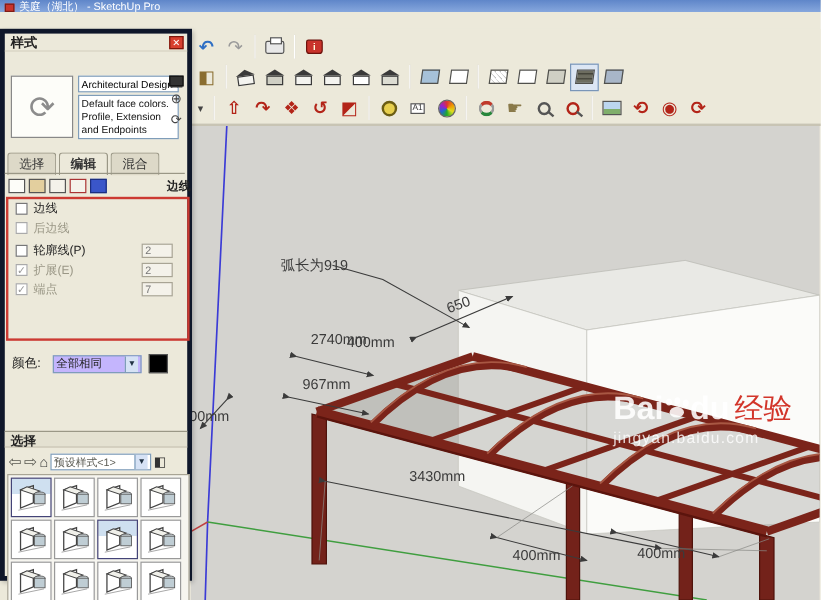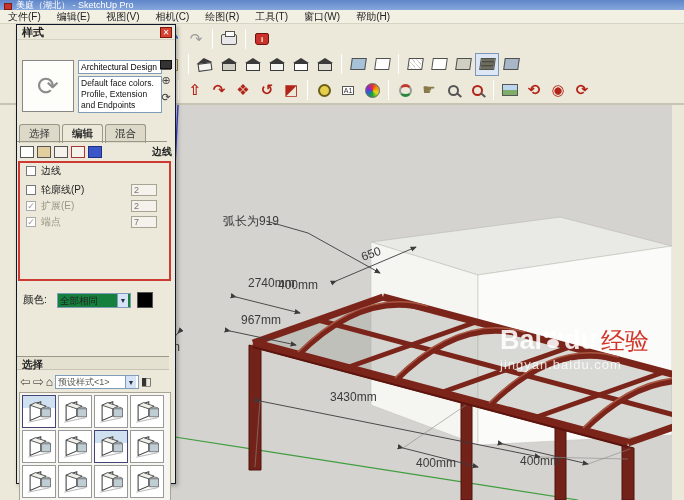--- a/index.html
+++ b/index.html
@@ -63,22 +63,22 @@
   .orbit { width:13px; height:13px; border-radius:50%; border-top:3px solid #c0392b;
     border-bottom:3px solid #27863c; border-left:2px solid #999; border-right:2px solid #999; }
   .imgicon { width:16px; height:12px; border:1px solid #555;
     background:linear-gradient(#bcd6ef 55%,#7fae6b 55%); }
   .dimicon { font-size:7px; border:1px solid #555; padding:0 1px; color:#333;
     background:#fff; }
   .tape { width:13px; height:13px; border-radius:50%; background:#e7cf4e;
     border:2px solid #6b5d14; }
 
   
-  .panel { position:absolute; left:16px; top:24px; width:160px; height:460px;
-    background:#ece9da; border:1px solid #0f172a; box-shadow:2px 2px 4px rgba(0,0,0,.25); }
+  .panel { position:absolute; left:0; top:24px; width:160px; height:460px;
+    background:#ece9da; border:4px solid #0f172a; box-shadow:2px 2px 4px rgba(0,0,0,.25); }
   .phead { height:15px; display:flex; align-items:center; justify-content:space-between;
     padding:0 3px 0 5px; font-size:11px; font-weight:bold; color:#222;
     border-bottom:1px solid #d6d2c2; }
   .pclose { width:12px; height:11px; background:#d8402f; border:1px solid #7c170c;
     color:#fff; font-size:8px; line-height:9px; text-align:center; }
   .pbody { position:relative; padding:3px 4px; }
   .pthumb { position:absolute; left:5px; top:20px; width:52px; height:52px;
     background:#fdfdf9; border:1px solid #888; display:flex; align-items:center;
     justify-content:center; font-size:26px; color:#8c8c8c; }
   .pname { position:absolute; left:61px; top:20px; width:84px; height:14px;
@@ -110,21 +110,21 @@
     font-size:10px; color:#222; }
   .cbrow.dis { color:#9a9786; }
   .cb { width:10px; height:10px; background:#fff; border:1px solid #777;
     margin-right:5px; font-size:9px; line-height:9px; text-align:center; color:#444; }
   .dis .cb { border-color:#aaa; color:#999; }
   .vbox { margin-left:auto; margin-right:12px; width:26px; height:12px;
     background:#f4f2ea; border:1px solid #a8a494; font-size:9px; line-height:11px;
     padding-left:2px; color:#777; }
   .colorrow { position:absolute; left:6px; top:252px; width:148px; display:flex;
     align-items:center; font-size:10.5px; color:#222; }
-  .cselect { margin-left:10px; width:74px; height:15px; background:#15803d;
+  .cselect { margin-left:10px; width:74px; height:15px; background:#c4b5fd;
     border:1px solid #7f9db9; font-size:9.5px; line-height:13px; padding:0 2px;
     display:flex; justify-content:space-between; }
   .dd { width:11px; background:#d6e2f5; border-left:1px solid #7f9db9; text-align:center;
     font-size:7px; line-height:13px; color:#234; }
   .swatch { margin-left:6px; width:16px; height:16px; border:1px solid #555; }
   .selhead { position:absolute; left:0px; top:316px; width:152px; height:14px;
     border-top:1px solid #9a9786; border-bottom:1px solid #c8c4b4; font-size:10.5px;
     font-weight:bold; padding:1px 0 0 5px; color:#222; background:#e4e1d1; }
   .navrow { position:absolute; left:3px; top:333px; width:152px; height:17px;
     display:flex; align-items:center; gap:2px; font-size:13px; color:#5a5a52; }
@@ -132,21 +132,21 @@
     font-size:9px; line-height:12px; padding:0 2px; display:flex;
     justify-content:space-between; }
   .thumbwell { position:absolute; left:2px; top:352px; width:152px; height:122px;
     background:#f6f5ef; border:1px solid #a8a494; overflow:hidden; padding:2px; }
   .tgrid { display:flex; flex-wrap:wrap; gap:2px; }
   .sthumb { width:34px; height:33px; background:#fff; border:1px solid #999; }
   .sthumb.sel { background:linear-gradient(#cfe0f0 40%,#fff 40%); border-color:#447; }
   .sthumb svg { width:100%; height:100%; }
 
   
-  .viewport { position:absolute; left:148px; top:105px; width:524px; height:395px;
+  .viewport { position:absolute; left:159px; top:105px; width:524px; height:395px;
     background:#d4d3cf; }
   .dimtext { font-size:12px; fill:#3b3b3b; font-family:"Liberation Sans","DejaVu Sans",sans-serif; }
   .wm { position:absolute; left:352px; top:222px; width:175px; color:rgba(255,255,255,.88);
     line-height:1; }
   .wmrow { display:flex; align-items:center; font-weight:bold; font-size:27px; }
   .paw { width:20px; height:20px; position:relative; margin:0 1px; }
   .paw i { position:absolute; background:rgba(255,255,255,.88); border-radius:50%; }
   .paw .p1{ width:5px;height:6px;left:1px;top:1px; } .paw .p2{ width:5px;height:6px;left:8px;top:0; }
   .paw .p3{ width:5px;height:6px;left:15px;top:2px; } .paw .p4{ width:12px;height:9px;left:4px;top:8px; }
   .wmjy { color:#d2352a; margin-left:4px; font-size:24px; font-weight:normal;
@@ -156,30 +156,20 @@
 </head>
 <body>
 
 <div class="app">
 
   <div class="titlebar">
     <span class="app-icon"></span>
     <span class="t">美庭（湖北） - SketchUp Pro</span>
   </div>
 
-  <div class="menubar">
-    <span class="mi">文件(F)</span>
-    <span class="mi">编辑(E)</span>
-    <span class="mi">视图(V)</span>
-    <span class="mi">相机(C)</span>
-    <span class="mi">绘图(R)</span>
-    <span class="mi">工具(T)</span>
-    <span class="mi">窗口(W)</span>
-    <span class="mi">帮助(H)</span>
-  </div>
 
   <div class="toolbars">
     <div class="trow trow1">
       <span class="tbtn blue">↶</span>
       <span class="tbtn gray">↷</span>
       <span class="tsep"></span>
       <span class="tbtn">
           <span class="printer"></span>
         </span>
       <span class="tsep"></span>
@@ -391,20 +381,24 @@
         <span class="ccube cc4"></span>
         <span class="ccube cc5"></span>
         <span class="edgelabel">边线</span>
       </div>
 
       <div class="redbox">
         <div class="cbrow">
           <span class="cb"></span>
           <span>边线</span>
         </div>
+        <div class="cbrow dis">
+          <span class="cb"></span>
+          <span>后边线</span>
+        </div>
         <div class="cbrow" style="margin-top:3px">
           <span class="cb"></span>
           <span>轮廓线(P)</span>
           <span class="vbox">2</span>
         </div>
         <div class="cbrow dis">
           <span class="cb">✓</span>
           <span>扩展(E)</span>
           <span class="vbox">2</span>
         </div>

